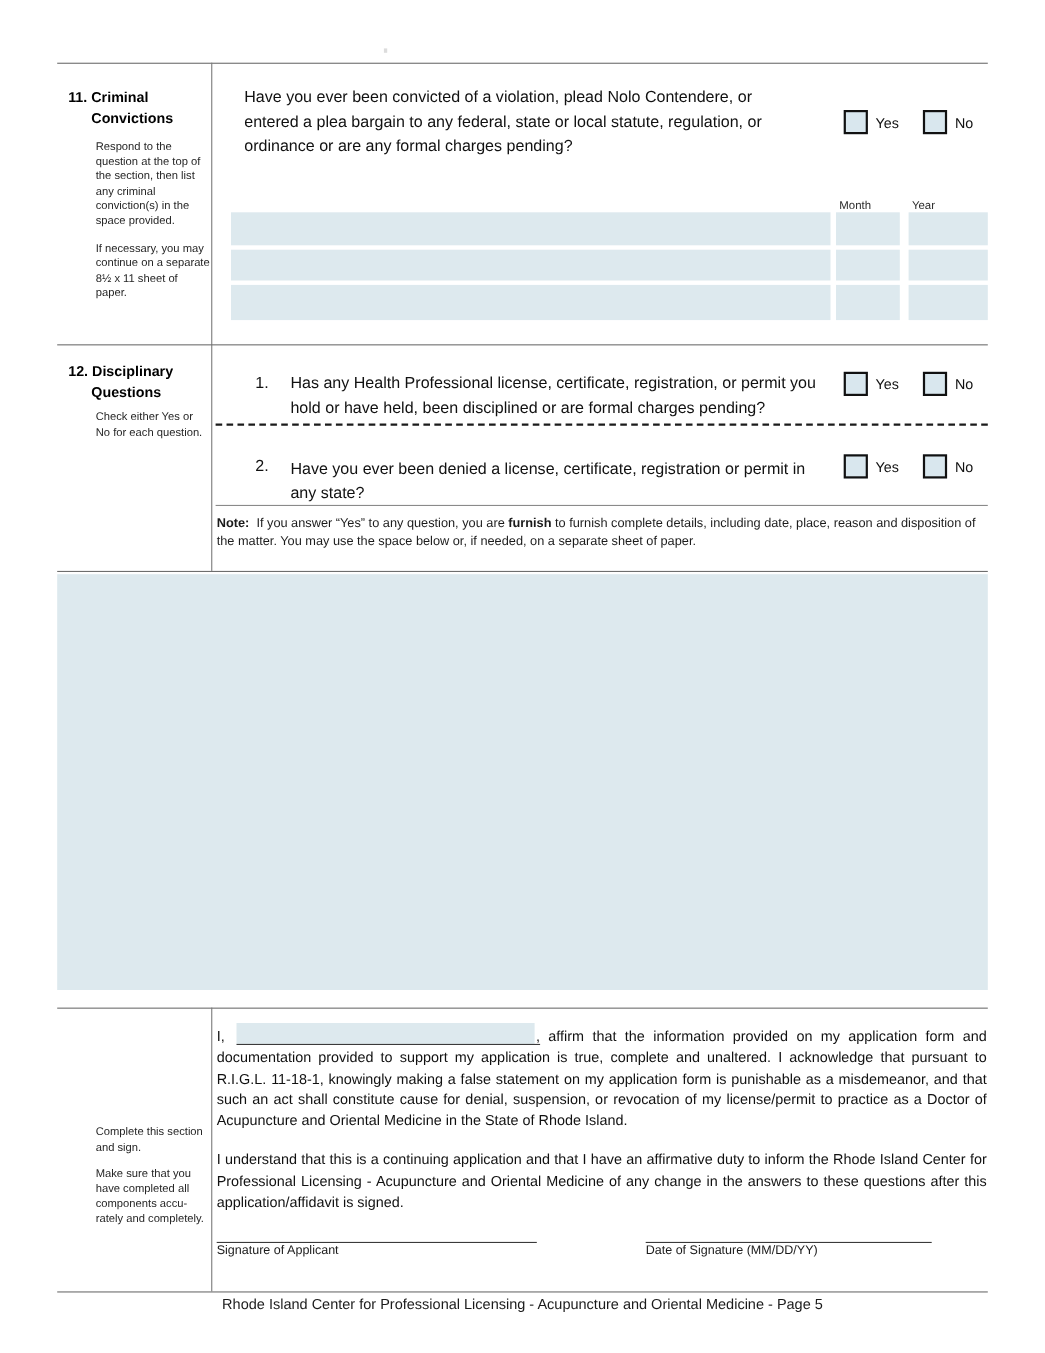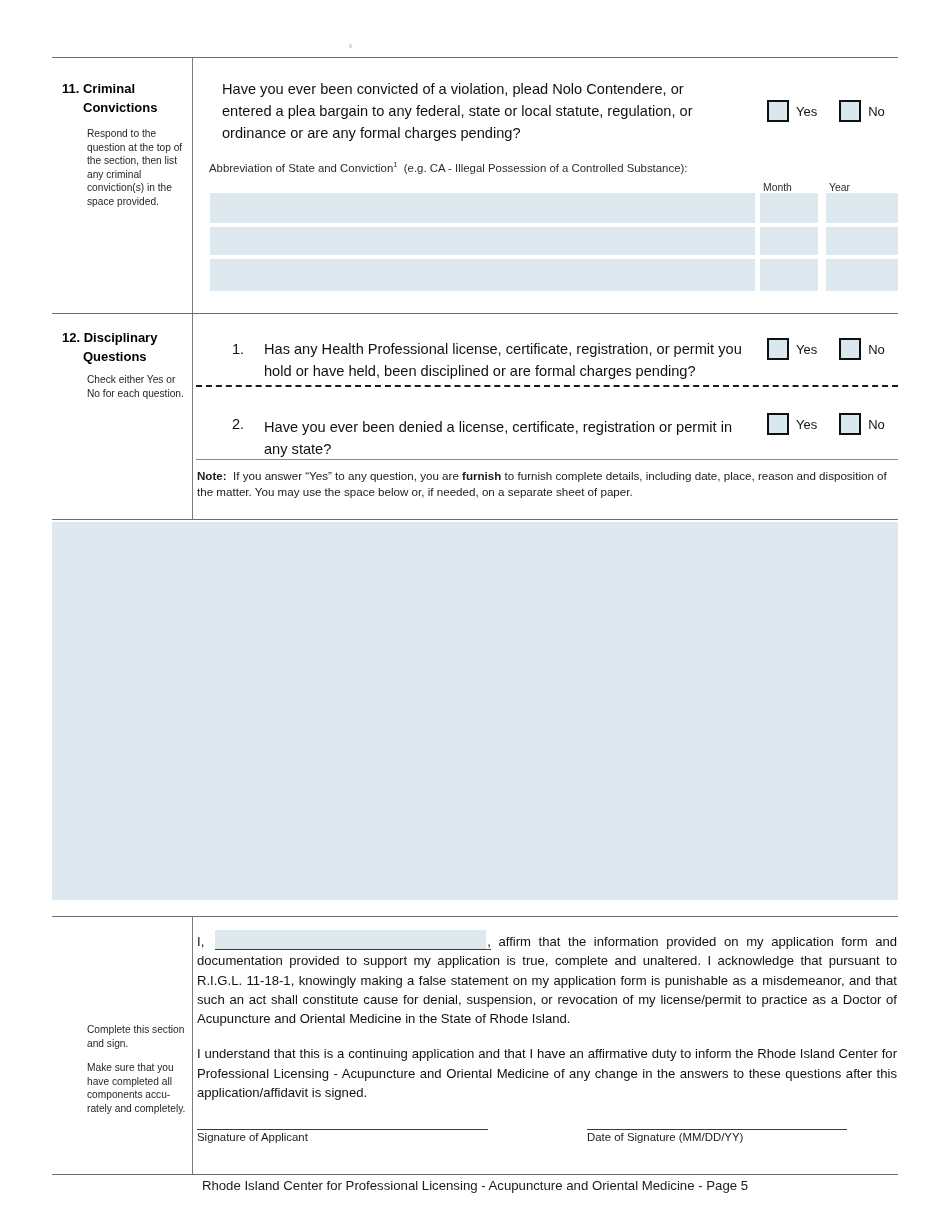--- a/index.html
+++ b/index.html
@@ -195,34 +195,32 @@
   <div class="vrule" style="top:57px; height:462px;"></div>
 
   <div class="sec-num" style="left:62px; top:79px; width:125px;">
     <span>11.</span>
     <span>Criminal</span>
     <span class="ln2">Convictions</span>
   </div>
 
   <div class="sec-help" style="left:87px; top:127px; width:104px;">
     <p>Respond to the question at the top of the section, then list any criminal conviction(s) in the space provided.</p>
+    <p>If necessary, you may continue on a separate 8½ x 11 sheet of paper.</p>
   </div>
 
   <div class="qtext" style="left:222px; top:78px; width:510px;">Have you ever been convicted of a violation, plead Nolo Contendere, or entered a plea bargain to any federal, state or local statute, regulation, or ordinance or are any formal charges pending?</div>
 
   <div class="ynbox" style="left:767px; top:100px;">
     <span class="cbx"></span>
     <span class="cbx-label">Yes</span>
     <span class="cbx"></span>
     <span class="cbx-label last">No</span>
   </div>
 
-  <div class="smalllabel" style="left:209px; top:160px; width:640px;">
-    <span>Abbreviation of State and Conviction</span><span class="sup">1</span><span>&nbsp; </span><span>(e.g. CA - Illegal Possession of a Controlled Substance):</span>
-  </div>
 
   <div class="colhdr" style="left:763px; top:182px;">Month</div>
   <div class="colhdr" style="left:829px; top:182px;">Year</div>
 
   <div class="fill" style="left:210px; top:193px; width:545px; height:30px;"></div>
   <div class="fill" style="left:760px; top:193px; width:58px; height:30px;"></div>
   <div class="fill" style="left:826px; top:193px; width:72px; height:30px;"></div>
 
   <div class="fill" style="left:210px; top:227px; width:545px; height:28px;"></div>
   <div class="fill" style="left:760px; top:227px; width:58px; height:28px;"></div>

